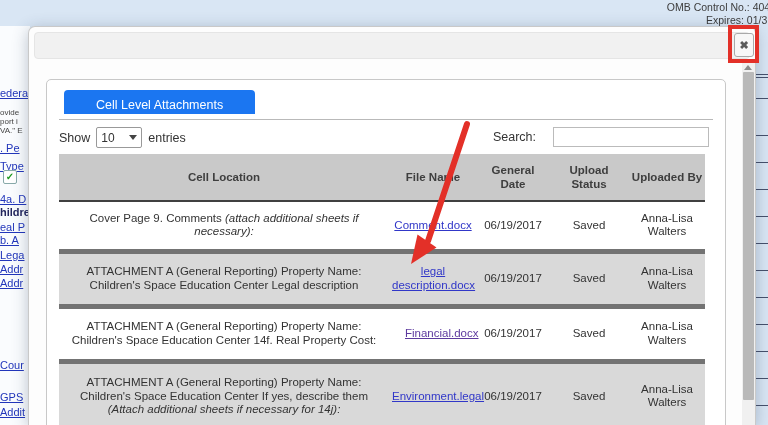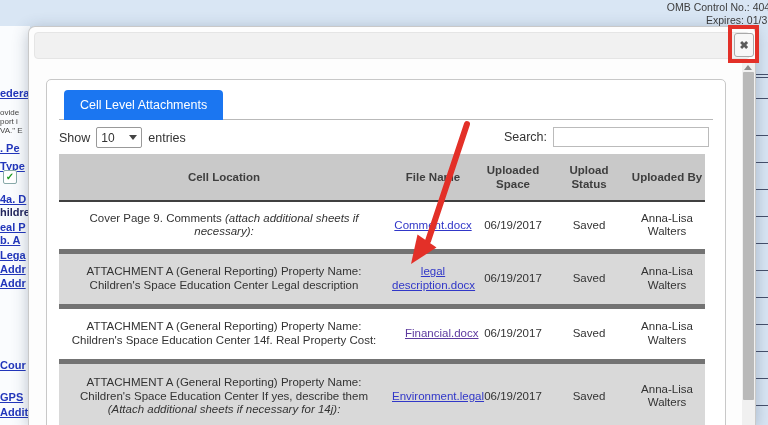--- a/index.html
+++ b/index.html
@@ -6,21 +6,21 @@
   body{
     width:768px;height:425px;position:relative;overflow:hidden;
     background:#d9e6f4;
     font-family:"Liberation Sans",sans-serif;
   }
   
   .bg-left-strip{position:absolute;left:0;top:26px;width:30px;height:399px;background:#fafcfe;}
   .omb{position:absolute;top:1px;left:600px;width:176px;text-align:right;
        font-size:10.5px;line-height:13px;color:#3c3c3c;}
   .frag{position:absolute;left:0;white-space:nowrap;}
-  .frag.link{font-size:11px;font-weight:bold;color:#2236bb;text-decoration:underline;}
+  .frag.link{font-size:11px;font-weight:normal;color:#2236bb;text-decoration:underline;}
   .frag.small{font-size:8px;color:#444;}
   .frag.bolddark{font-size:11px;font-weight:bold;color:#23265e;}
   .frag-checkbox{position:absolute;left:3px;top:170px;width:12px;height:12px;background:#fff;
        border:1px solid #8aa;border-radius:2px;font-size:10px;line-height:11px;text-align:center;
        color:#1d9a1d;font-weight:bold;}
   .bg-right-line{position:absolute;left:755px;width:13px;height:1px;background:#46506b;}
   .frag-right{position:absolute;left:726px;font-size:9px;color:#333;white-space:nowrap;}
   .frag-right.b{font-weight:bold;font-size:10px;}
 
   
@@ -38,33 +38,33 @@
   
   .scrollbar{position:absolute;left:713px;top:36px;width:13px;height:363px;background:#f0f0f0;}
   .scroll-arrow{position:absolute;left:2px;top:2px;width:0;height:0;
     border-left:4px solid transparent;border-right:4px solid transparent;border-bottom:5px solid #8a8a8a;}
   .scroll-thumb{position:absolute;left:1px;top:9px;width:11px;height:328px;background:#b9b9b9;border-radius:1px;}
 
   
   .panel{position:absolute;left:17px;top:52px;width:680px;height:347px;box-sizing:border-box;
     background:#fff;border:1px solid #c8c8c8;border-radius:5px 5px 0 0;padding:10px 12px 0 12px;}
   .tabbar{display:flex;gap:3px;padding-left:5px;border-bottom:1px solid #b9b9b9;height:30px;box-sizing:border-box;}
-  .tab{font-size:12.5px;padding:0 16px;line-height:29px;border-radius:4px 4px 0 0;
-    color:#3c3c3c;background:#f7f7f7;border:1px solid #ccc;border-bottom:none;box-sizing:border-box;height:30px;cursor:pointer;}
+  .tab{font-size:12.5px;padding:0 32px;line-height:29px;border-radius:4px 4px 0 0;
+    color:#3c3c3c;background:#f7f7f7;border:1px solid #ccc;border-bottom:none;box-sizing:border-box;height:24px;cursor:pointer;}
   .tab.active{background:#1b76f1;color:#fff;border:none;line-height:30px;}
   .controls{display:flex;justify-content:space-between;align-items:flex-start;margin-top:7px;
     font-size:12.5px;color:#333;width:650px;}
   .show-group{display:flex;align-items:center;}
   .pagesize{display:inline-flex;align-items:center;justify-content:space-between;
     width:46px;height:21px;border:1px solid #999;border-radius:2px;background:#fff;
     padding:0 4px;margin:0 6px;font-size:12px;box-sizing:border-box;cursor:pointer;}
   .caret{width:0;height:0;border-left:4px solid transparent;border-right:4px solid transparent;
     border-top:5px solid #444;}
   .search-group{display:flex;align-items:center;}
-  .search-group label{margin-right:6px;}
+  .search-group label{margin-right:17px;}
   .search-group input{width:156px;height:20px;border:1px solid #bbb;box-sizing:border-box;}
 
   
   table.att{border-collapse:collapse;width:646px;margin-top:6px;table-layout:fixed;}
   table.att th{background:#c9c9c9;color:#3e3e3e;font-size:11.5px;font-weight:bold;
     height:42px;border-bottom:2px solid #404040;padding:2px;line-height:14px;}
   table.att td{font-size:11.5px;color:#333;text-align:center;vertical-align:middle;
     padding:4px 3px;line-height:13.5px;}
   table.att tbody tr+tr{border-top:5px solid #737373;}
   tr.striped{background:#d9d9d9;}
@@ -156,21 +156,21 @@
         <col style="width:330px">
           <col style="width:88px">
           <col style="width:72px">
         <col style="width:80px">
           <col style="width:76px">
       </colgroup>
       <thead>
         <tr>
           <th>Cell Location</th>
           <th>File Name</th>
-          <th>Uploaded Space</th>
+          <th>General Date</th>
           <th>Upload Status</th>
           <th>Uploaded By</th>
         </tr>
       </thead>
       <tbody>
         <tr style="height:50px">
           <td><span class="loc-text"><span>Cover Page 9. Comments </span><i>(attach additional sheets if necessary):</i></span></td>
           <td><a class="file">Comment.docx</a></td>
           <td>06/19/2017</td>
           <td>Saved</td>

